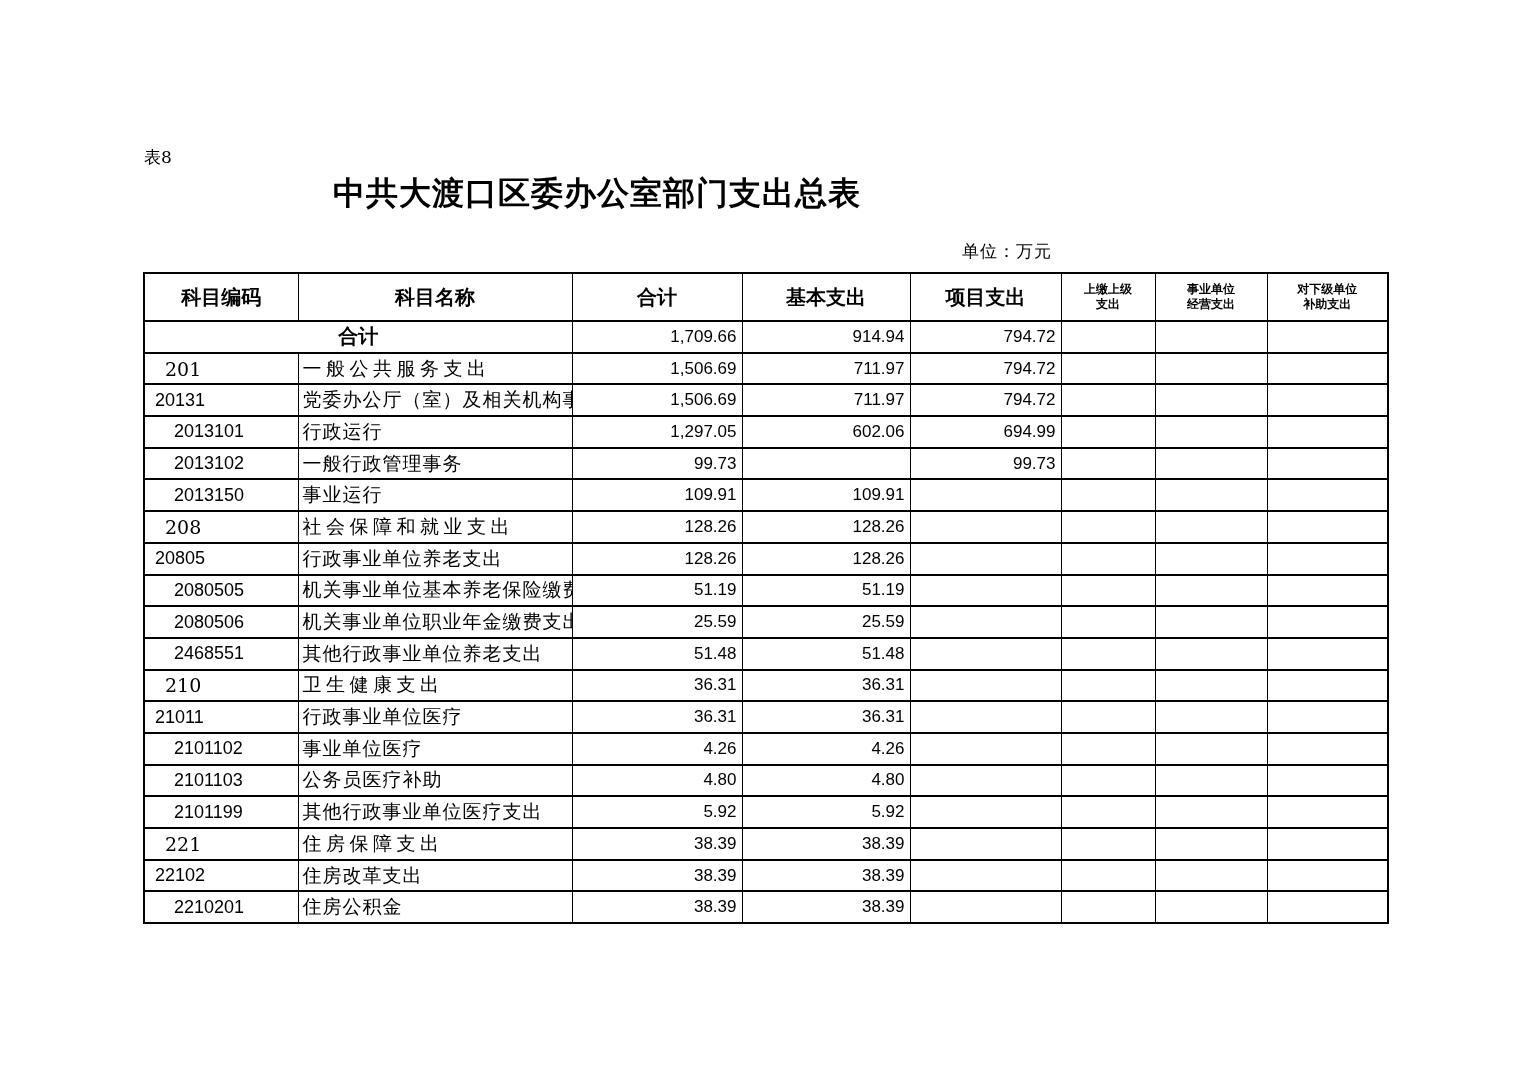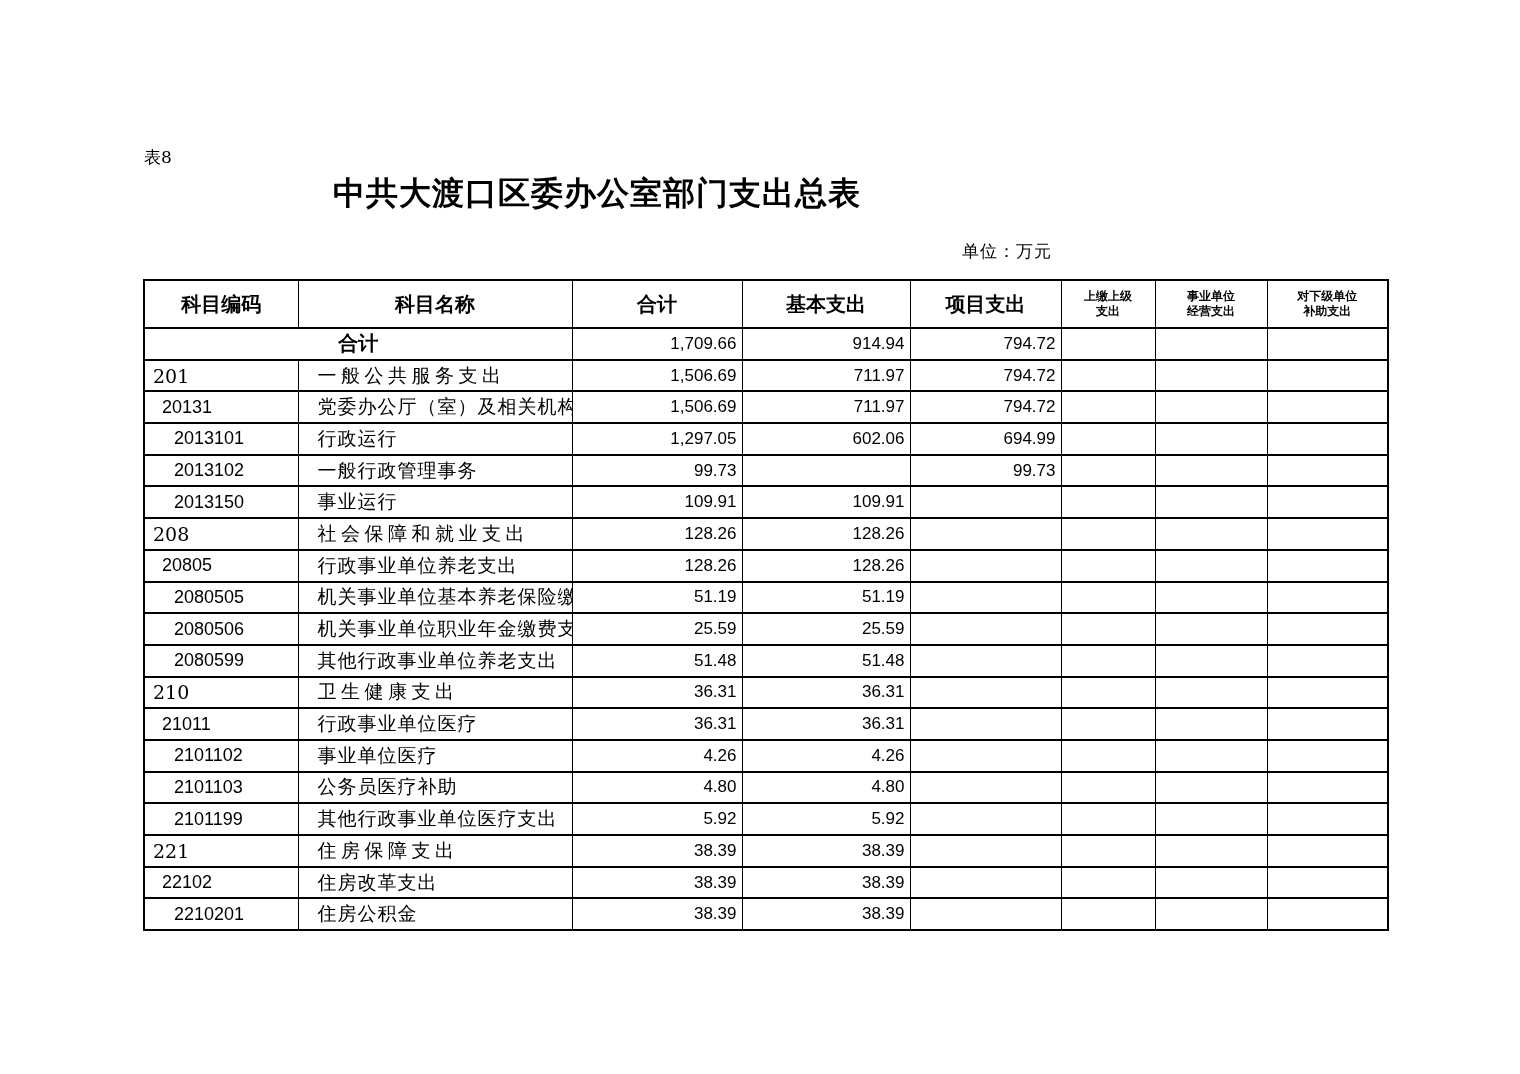--- a/index.html
+++ b/index.html
@@ -13,49 +13,49 @@
   }
   .report-title{
     position:absolute;left:333px;top:172px;white-space:nowrap;
     font-family:"DejaVu Serif",serif;font-weight:700;font-size:32px;letter-spacing:1px;
   }
   .unit-label{
     position:absolute;left:962px;top:240px;
     font-family:Liberation Serif, serif;font-size:17px;letter-spacing:1px;white-space:nowrap;
   }
   table.report{
-    position:absolute;left:143px;top:279px;width:1244px;
+    position:absolute;left:143px;top:272px;width:1244px;
     border-collapse:collapse;table-layout:fixed;
     border:2.5px solid #000;
   }
   th,td{
     border:1.5px solid #000;
     border-top-width:2.2px;border-bottom-width:2.2px;
     padding:0;overflow:hidden;white-space:nowrap;vertical-align:middle;
   }
   thead th{
     height:46px;text-align:center;font-weight:700;font-size:20px;
     font-family:"Liberation Sans",sans-serif;
   }
   thead th.small{font-size:12px;white-space:pre-line;line-height:1.25;}
   tbody tr{height:31.7px;}
   td.cell-code{font-size:18px;padding-left:11px;}
   td.cell-name{
-    font-family:"DejaVu Serif",serif;font-size:19px;padding-left:19px;letter-spacing:1px;
+    font-family:"DejaVu Serif",serif;font-size:19px;padding-left:4px;letter-spacing:1px;
   }
   td.num{text-align:right;padding-right:5px;font-size:17px;font-family:"Liberation Sans",sans-serif;}
   tr.level-total td.cell-label{
     text-align:center;font-weight:700;font-size:20px;
     font-family:"Liberation Sans",sans-serif;
   }
   tr.level-class td.cell-code{
-    font-family:"DejaVu Serif",serif;font-size:19px;padding-left:8px;font-weight:400;
+    font-family:"DejaVu Serif",serif;font-size:19px;padding-left:20px;font-weight:400;
   }
   tr.level-class td.cell-name{letter-spacing:4.5px;font-weight:400;}
-  tr.level-section td.cell-code{padding-left:17px;}
+  tr.level-section td.cell-code{padding-left:10px;}
   tr.level-item td.cell-code{padding-left:29px;}
   tr.level-item td.cell-name{}
 </style>
 </head>
 <body>
 
 <div class="sheet-label">表8</div>
 <div class="report-title">中共大渡口区委办公室部门支出总表</div>
 <div class="unit-label">单位：万元</div>
 
@@ -179,21 +179,21 @@
         <td class="cell-code">2080506</td>
         <td class="cell-name">机关事业单位职业年金缴费支出</td>
         <td class="num cell-total">25.59</td>
         <td class="num cell-basic">25.59</td>
         <td class="num cell-project"></td>
         <td class="num cell-upper"></td>
         <td class="num cell-operating"></td>
         <td class="num cell-subsidy"></td>
       </tr>
       <tr class="level-item">
-        <td class="cell-code">2080599</td>
+        <td class="cell-code">2468551</td>
         <td class="cell-name">其他行政事业单位养老支出</td>
         <td class="num cell-total">51.48</td>
         <td class="num cell-basic">51.48</td>
         <td class="num cell-project"></td>
         <td class="num cell-upper"></td>
         <td class="num cell-operating"></td>
         <td class="num cell-subsidy"></td>
       </tr>
       <tr class="level-class">
         <td class="cell-code">210</td>

